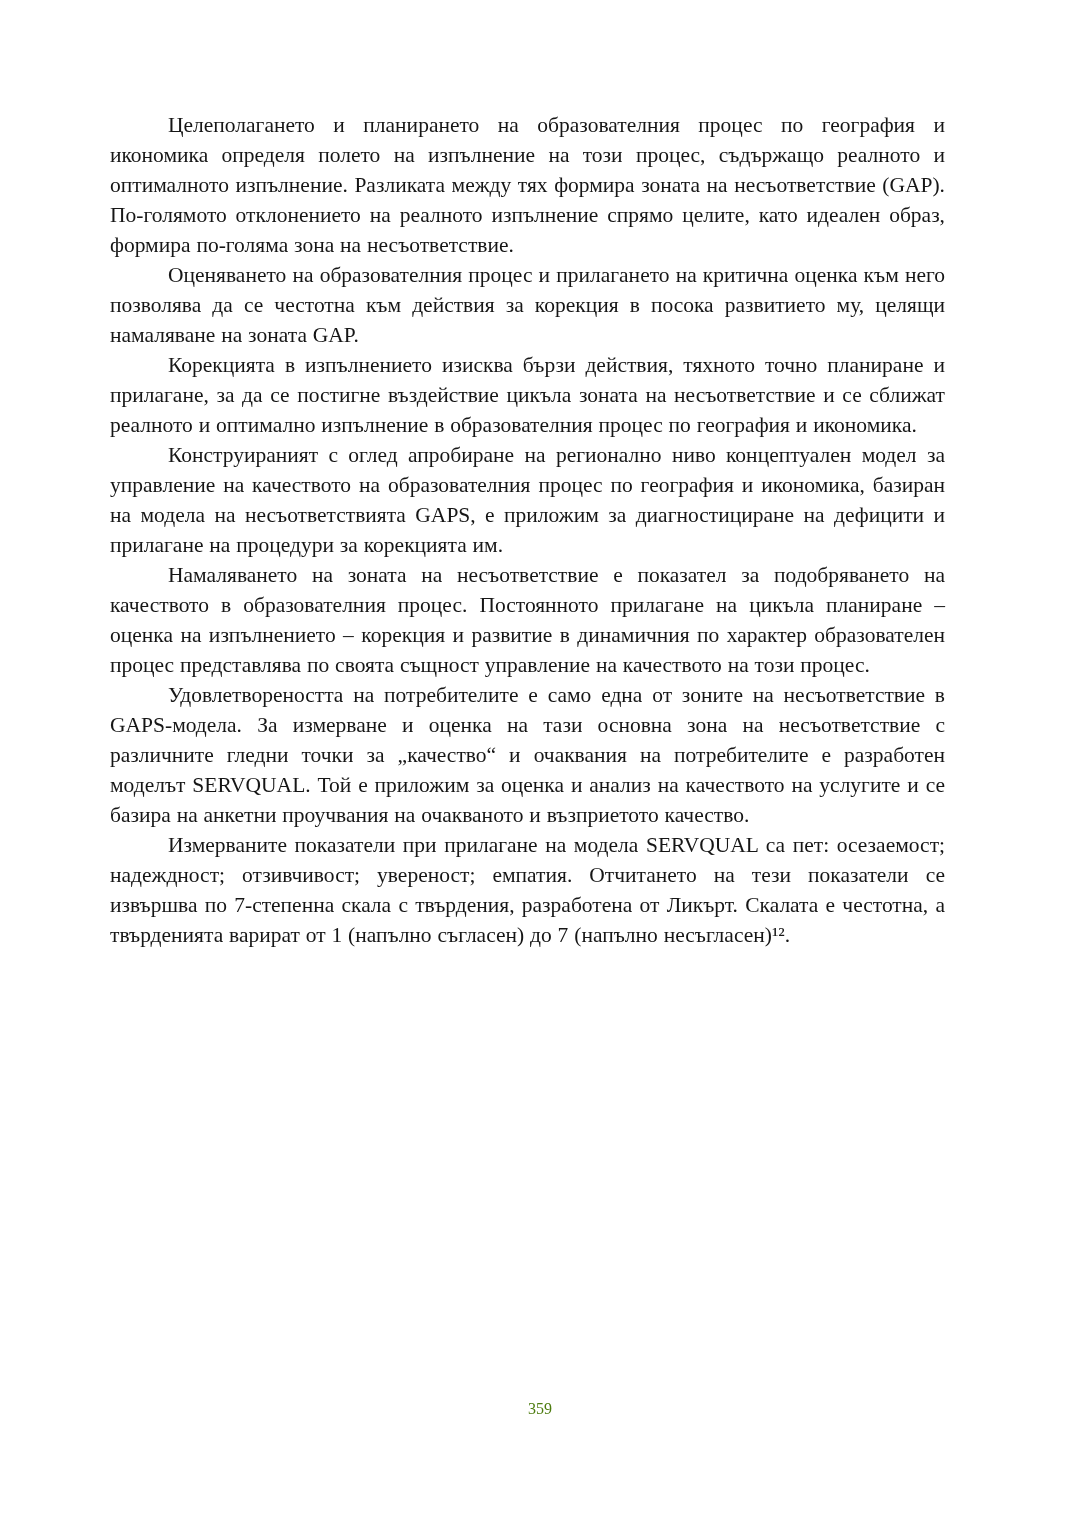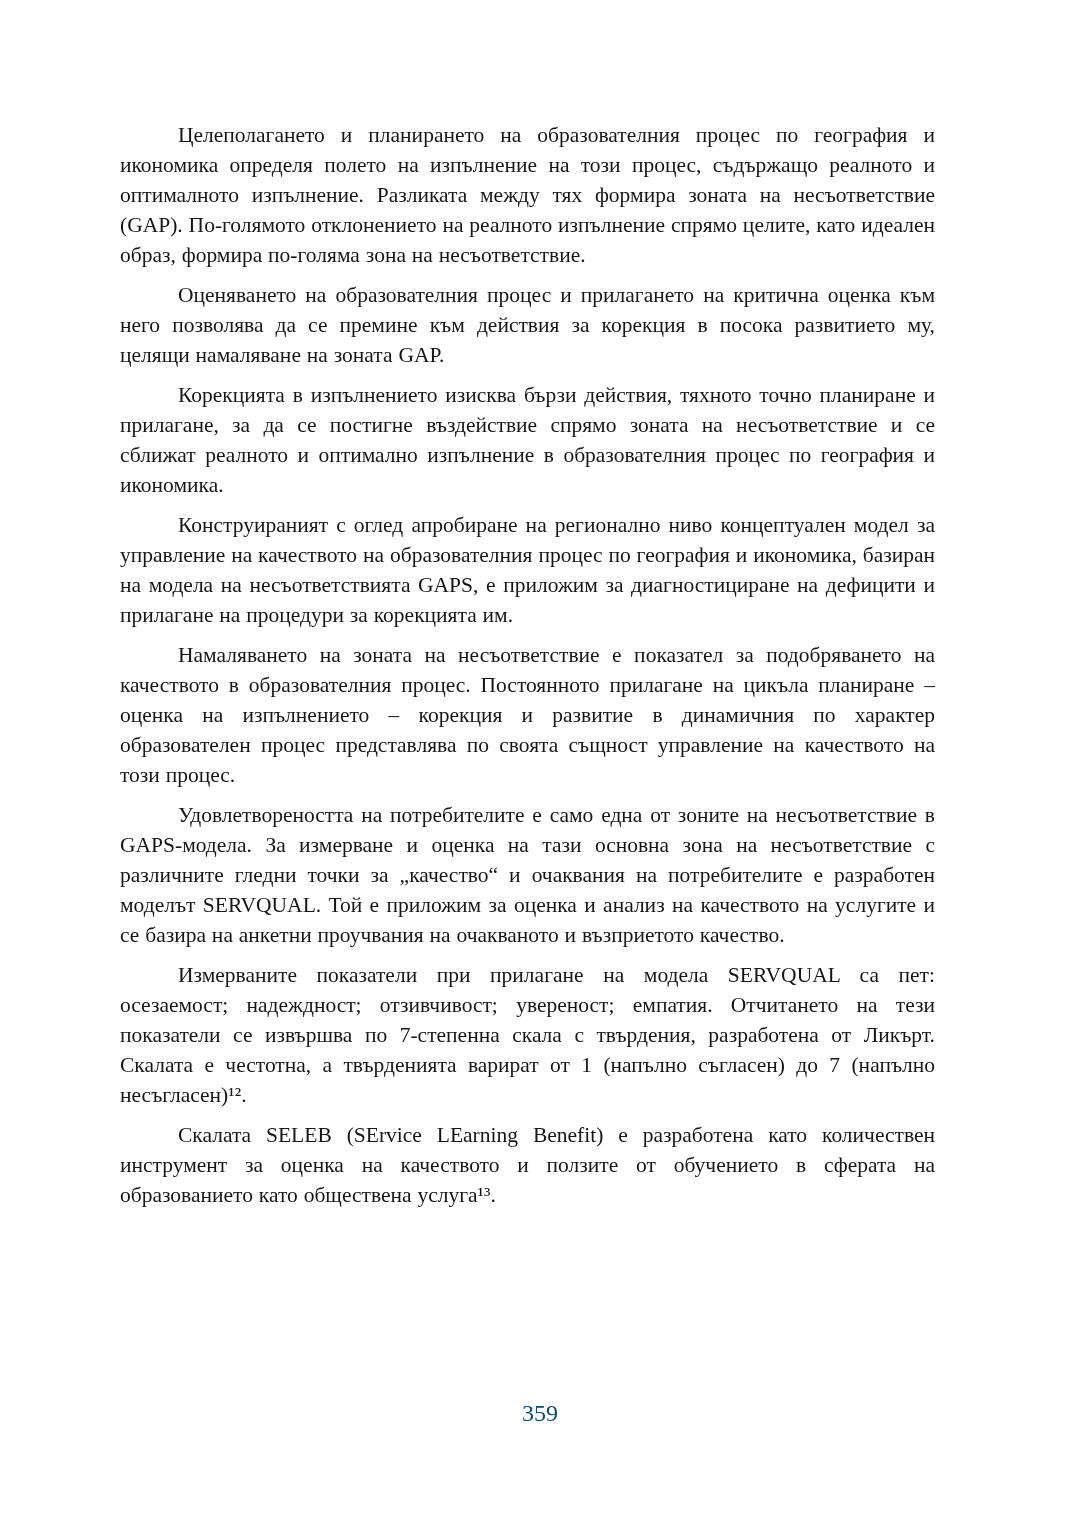--- a/index.html
+++ b/index.html
@@ -21,44 +21,43 @@
     left: 110px;
     top: 110px;
     width: 835px;
     font-size: 21.5px;
     line-height: 30px;
     text-align: justify;
     hyphens: auto;
     -webkit-hyphens: auto;
   }
   .text-block p {
-    margin: 10px;
+    margin: 0;
     padding: 0;
     text-indent: 58px;
     word-spacing: 0.5px;
   }
   .page-number {
     position: absolute;
     left: 0;
     top: 1400px;
     width: 100%;
     text-align: center;
-    font-size: 24px;
+    font-size: 16px;
     font-family: "Liberation Serif", "DejaVu Serif", serif;
-    color: #0c4a6e;
+    color: #4d7c0f;
   }
 </style>
 </head>
 <body>
 
 <div class="page">
   <div class="text-block">
     <p>Целеполагането и планирането на образователния процес по география и икономика определя полето на изпълнение на този процес, съдържащо реалното и оптималното изпълнение. Разликата между тях формира зоната на несъответствие (GAP). По-голямото отклонението на реалното изпълнение спрямо целите, като идеален образ, формира по-голяма зона на несъответствие.</p>
-    <p>Оценяването на образователния процес и прилагането на критична оценка към него позволява да се премине към действия за корекция в посока развитието му, целящи намаляване на зоната GAP.</p>
-    <p>Корекцията в изпълнението изисква бързи действия, тяхното точно планиране и прилагане, за да се постигне въздействие спрямо зоната на несъответствие и се сближат реалното и оптимално изпълнение в образователния процес по география и икономика.</p>
+    <p>Оценяването на образователния процес и прилагането на критична оценка към него позволява да се честотна към действия за корекция в посока развитието му, целящи намаляване на зоната GAP.</p>
+    <p>Корекцията в изпълнението изисква бързи действия, тяхното точно планиране и прилагане, за да се постигне въздействие цикъла зоната на несъответствие и се сближат реалното и оптимално изпълнение в образователния процес по география и икономика.</p>
     <p>Конструираният с оглед апробиране на регионално ниво концептуален модел за управление на качеството на образователния процес по география и икономика, базиран на модела на несъответствията GAPS, е приложим за диагностициране на дефицити и прилагане на процедури за корекцията им.</p>
     <p>Намаляването на зоната на несъответствие е показател за подобряването на качеството в образователния процес. Постоянното прилагане на цикъла планиране – оценка на изпълнението – корекция и развитие в динамичния по характер образователен процес представлява по своята същност управление на качеството на този процес.</p>
     <p>Удовлетвореността на потребителите е само една от зоните на несъответствие в GAPS-модела. За измерване и оценка на тази основна зона на несъответствие с различните гледни точки за „качество“ и очаквания на потребителите е разработен моделът SERVQUAL. Той е приложим за оценка и анализ на качеството на услугите и се базира на анкетни проучвания на очакваното и възприетото качество.</p>
     <p>Измерваните показатели при прилагане на модела SERVQUAL са пет: осезаемост; надеждност; отзивчивост; увереност; емпатия. Отчитането на тези показатели се извършва по 7-степенна скала с твърдения, разработена от Ликърт. Скалата е честотна, а твърденията варират от 1 (напълно съгласен) до 7 (напълно несъгласен)¹².</p>
-    <p>Скалата SELEB (SErvice LEarning Benefit) е разработена като количествен инструмент за оценка на качеството и ползите от обучението в сферата на образованието като обществена услуга¹³.</p>
   </div>
   <div class="page-number">359</div>
 </div>
 
 </body></html>

